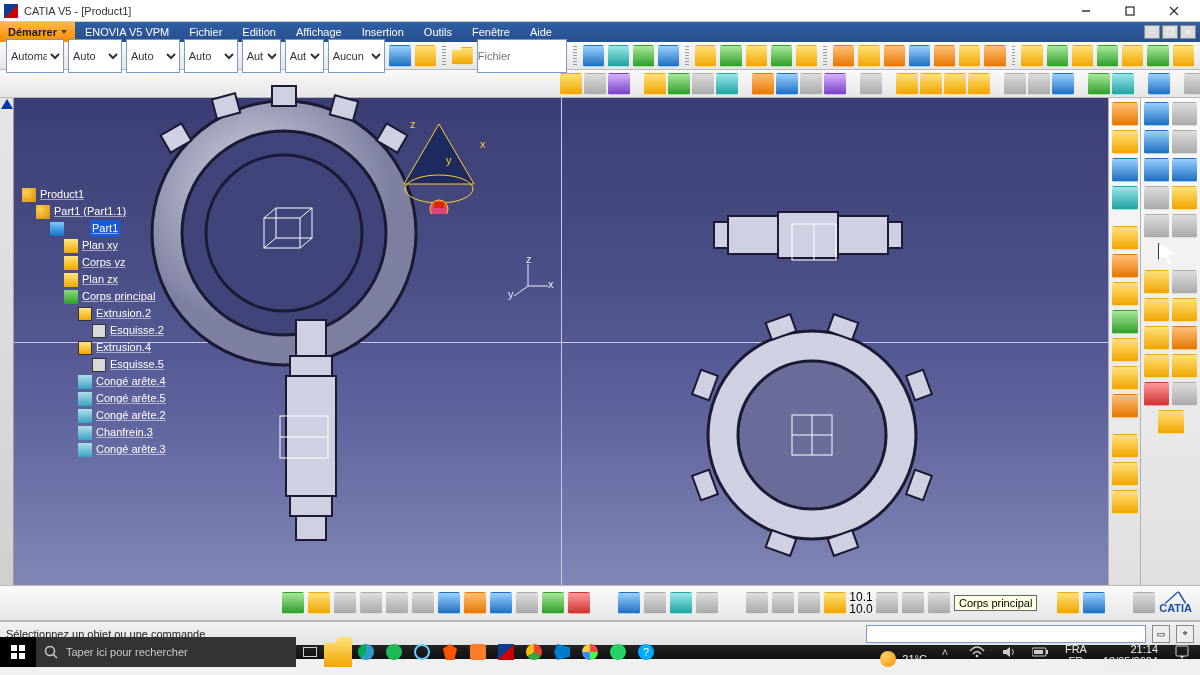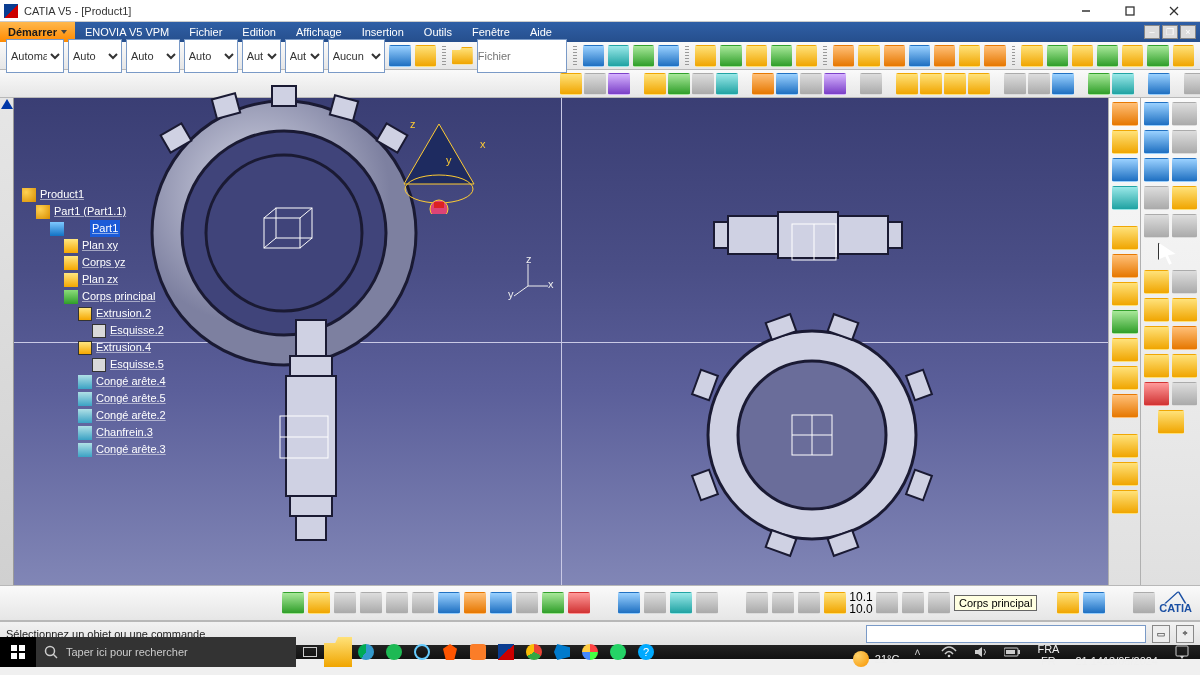--- a/index.html
+++ b/index.html
@@ -85,21 +85,21 @@
 .statusbar .sq{width:18px;height:18px;border:1px solid #888;background:#eee;display:flex;align-items:center;justify-content:center;font-size:9px;}
 
 
 .taskbar{height:14px; background:linear-gradient(#222,#111); display:flex; align-items:center; color:#fff;}
 .taskbar .winlogo{width:36px;height:30px;display:flex;align-items:center;justify-content:center;background:#000;}
 .taskbar .winlogo svg{fill:#fff;}
 .taskbar .search{flex:0 0 260px;height:30px;background:#333;display:flex;align-items:center;color:#ccc;padding:0 8px;gap:8px;}
 .taskbar .tico{width:28px;height:30px;display:flex;align-items:center;justify-content:center;}
 .taskbar .tray{margin-left:auto;display:flex;align-items:flex-end;gap:4px;padding-right:4px;}
 .taskbar .weather{display:flex;align-items:center;gap:6px;color:#eee;}
-.taskbar .clock{display:flex;flex-direction:row;align-items:flex-end;line-height:12px;font-size:10px;color:#eee;padding:0 6px;}
+.taskbar .clock{display:flex;flex-direction:column;align-items:flex-end;line-height:12px;font-size:10px;color:#eee;padding:0 6px;}
 .taskbar .lang{display:flex;flex-direction:column;align-items:center;line-height:12px;font-size:10px;color:#eee;padding:0 6px;}
 
 
 .sw-y{background:linear-gradient(#ffe27a,#f0a500);}
 .sw-b{background:linear-gradient(#9ad1ff,#1e6fc1);}
 .sw-g{background:linear-gradient(#a8e89a,#2f9e29);}
 .sw-r{background:linear-gradient(#ff9a9a,#d03232);}
 .sw-p{background:linear-gradient(#d6b3ff,#7a3fc7);}
 .sw-o{background:linear-gradient(#ffc078,#e67700);}
 .sw-gr{background:linear-gradient(#ddd,#aaa);}

